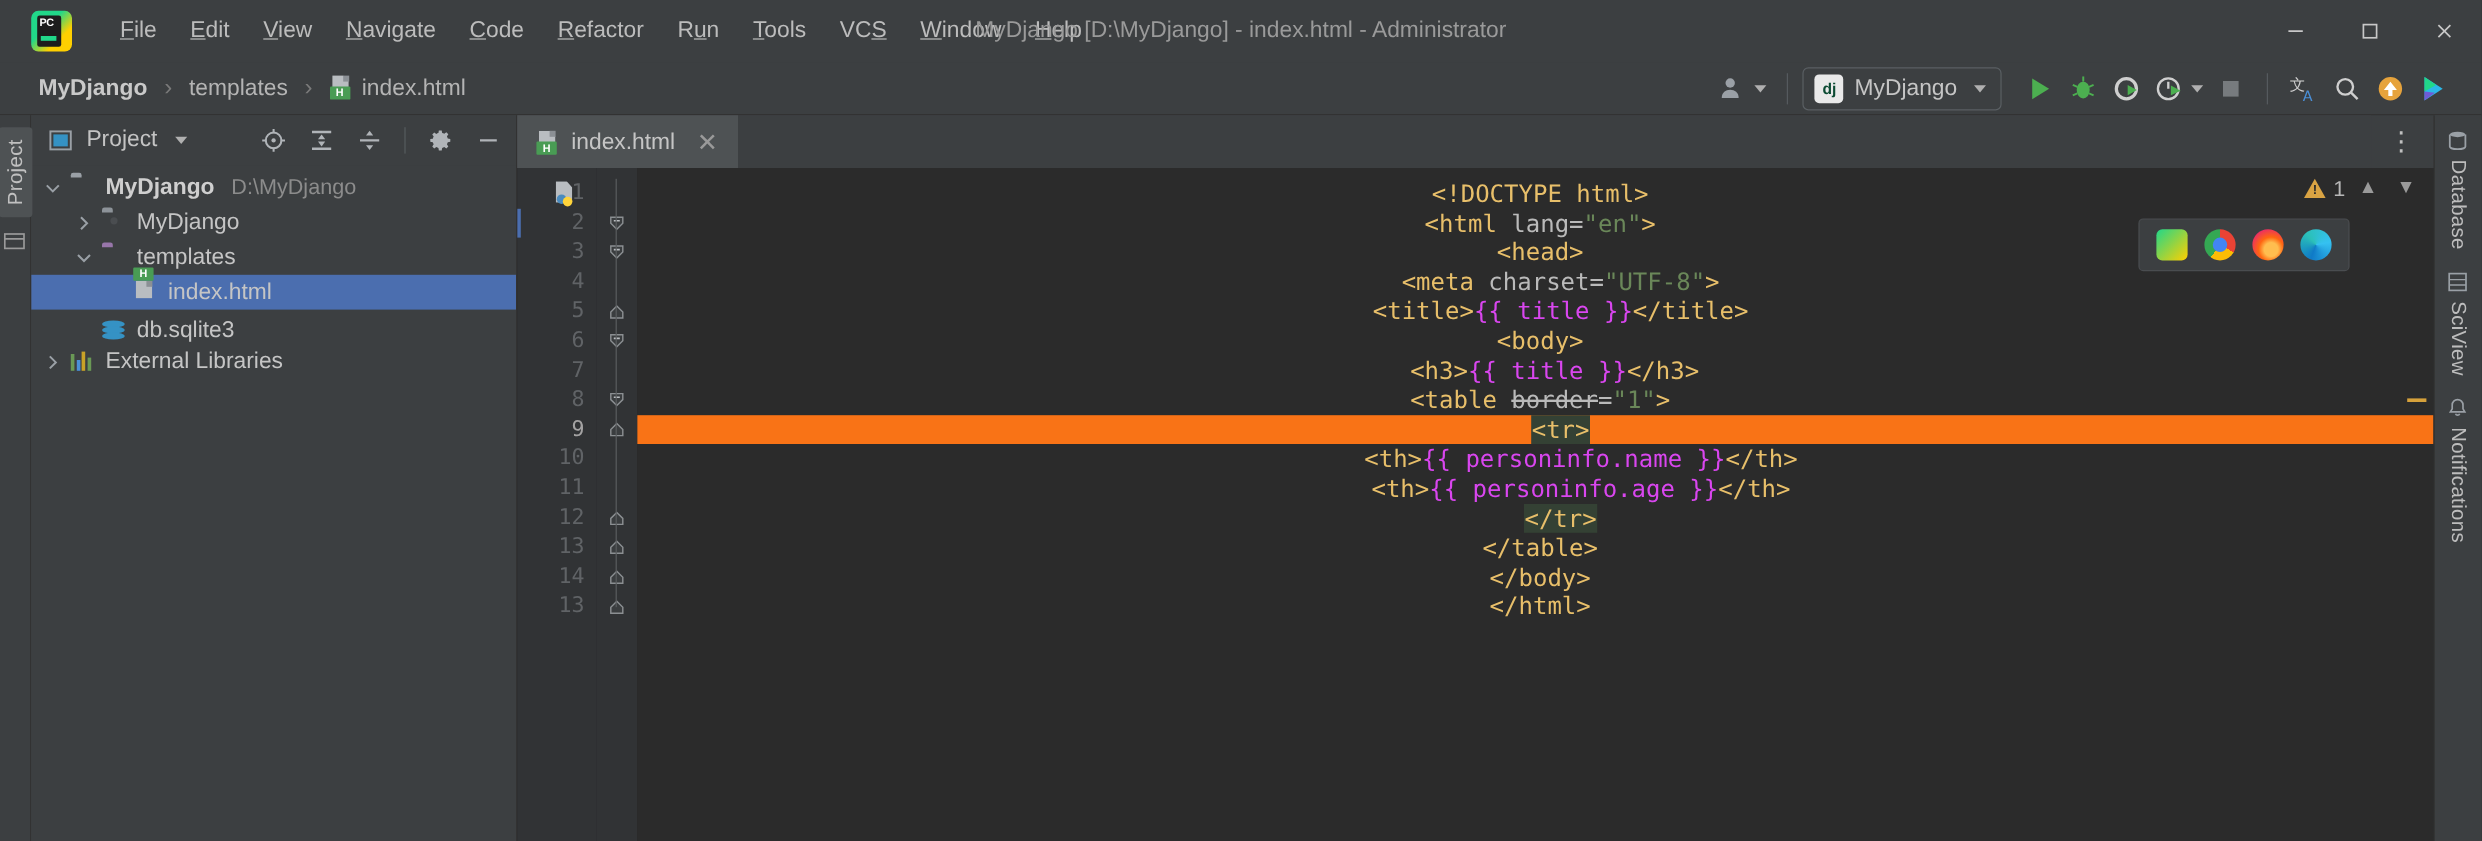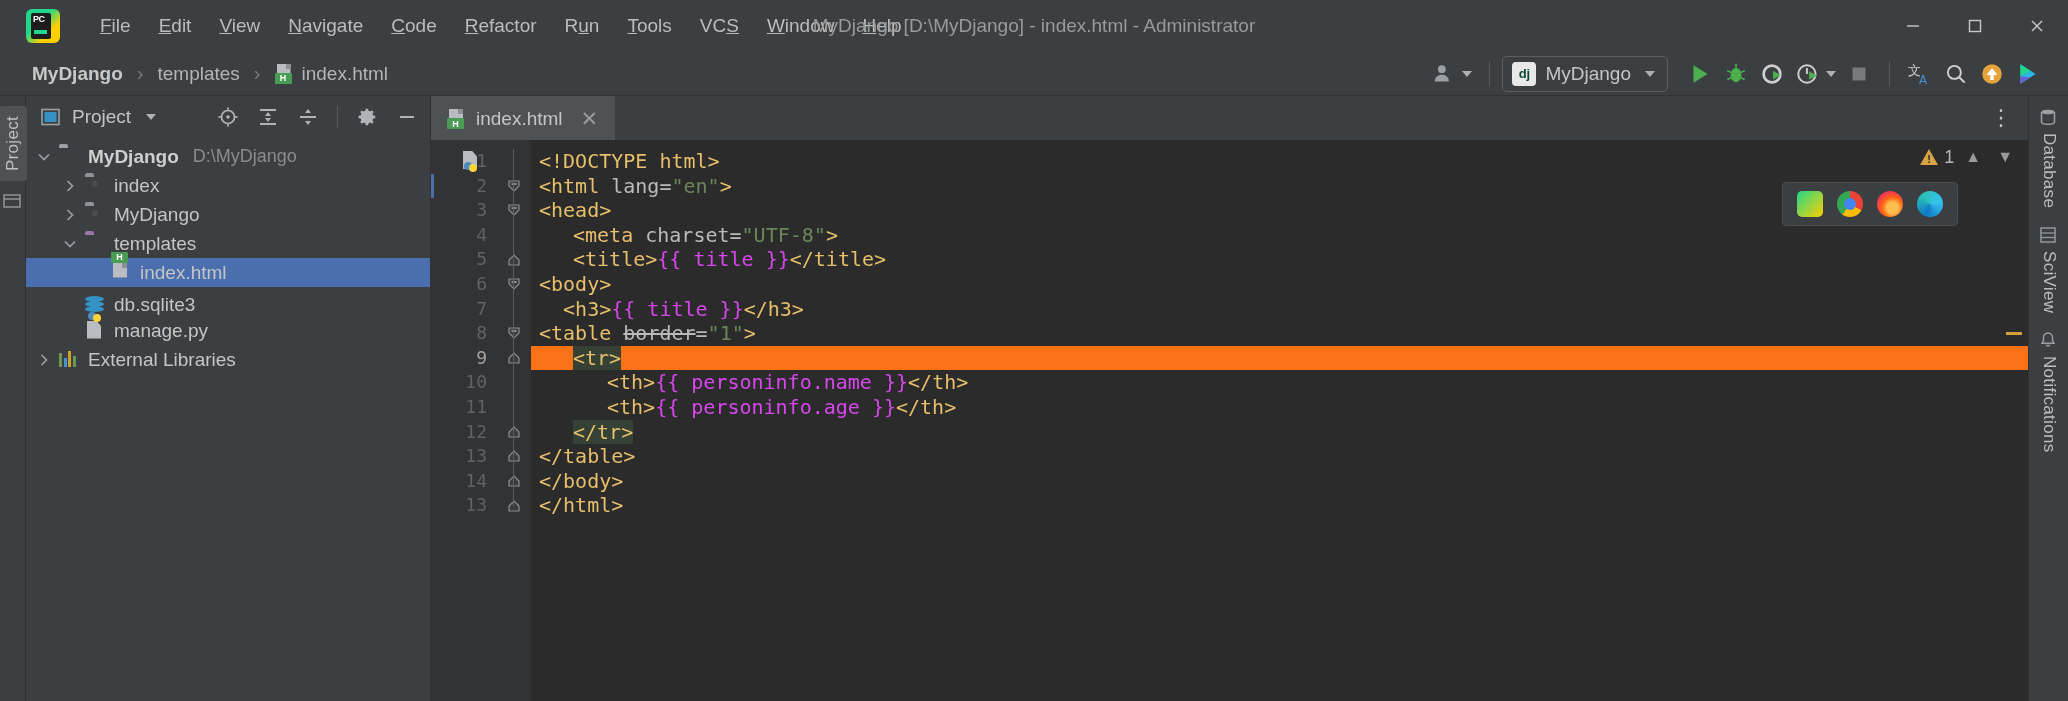--- a/index.html
+++ b/index.html
@@ -131,21 +131,21 @@
   .gln { height:24.6px; line-height:24.6px; text-align:right; padding-right:10px; color:#606366; font-size:18px;
     font-family:"DejaVu Sans Mono", monospace; position:relative; }
   .gln.cur { color:#a4a3a3; }
 
   .foldcol { width:34px; min-width:34px; background:#313335; padding-top:9px; position:relative; }
   .foldmark { height:24.6px; display:flex; align-items:center; justify-content:center; }
   .foldline { position:absolute; left:16px; width:1px; background:#5a5d5f; }
 
   .codecol { flex:1; padding-top:9px; position:relative; overflow:hidden; background:#2b2b2b; }
   .cl { height:24.6px; line-height:24.6px; font-family:"DejaVu Sans Mono", monospace; font-size:20px;
-    white-space:pre; color:#a9b7c6; padding-left:8px; }
+    white-space:pre; color:#a9b7c6; padding-left:8px;text-align:center; }
   .cl.hl { background:#f97316; }
   .t-tag { color:#e8bf6a; }
   .t-attr { color:#bababa; }
   .t-str { color:#6a8759; }
   .t-txt { color:#d946ef; }
   .t-del { text-decoration:line-through; color:#bababa; }
   .sel-tok { background:#344134; }
   .py-gut { position:absolute; left:30px; top:9px; }
 
   
@@ -383,54 +383,40 @@
             <span class="lbl bold">MyDjango</span>
             <span class="path">D:\MyDjango</span>
           </div>
           <div class="row" style="padding-left: 36px;">
             <span class="arrow">
               <svg width="16" height="16" viewBox="0 0 16 16">
                 <path d="M5.5 3 L10.5 8 L5.5 13" fill="none" stroke="#9aa0a6" stroke-width="1.7"></path>
               </svg>
             </span>
             <span class="ico"><span class="folder f-pkg"></span></span>
-            <span class="lbl">index</span>
-          </div>
-          <div class="row" style="padding-left: 36px;">
-            <span class="arrow">
-              <svg width="16" height="16" viewBox="0 0 16 16">
-                <path d="M5.5 3 L10.5 8 L5.5 13" fill="none" stroke="#9aa0a6" stroke-width="1.7"></path>
-              </svg>
-            </span>
-            <span class="ico"><span class="folder f-pkg"></span></span>
             <span class="lbl">MyDjango</span>
           </div>
           <div class="row" style="padding-left: 36px;">
             <span class="arrow">
               <svg width="16" height="16" viewBox="0 0 16 16">
                 <path d="M3 5.5 L8 10.5 L13 5.5" fill="none" stroke="#9aa0a6" stroke-width="1.7"></path>
               </svg>
             </span>
             <span class="ico"><span class="folder f-purple"></span></span>
             <span class="lbl">templates</span>
           </div>
           <div class="row sel" style="padding-left: 62px;">
             <span class="arrow empty"></span>
             <span class="ico"><span class="html-ico"><span class="pg"></span><span class="fold"></span><span class="tag">H</span></span></span>
             <span class="lbl">index.html</span>
           </div>
           <div class="row" style="padding-left: 36px; align-items: flex-end;">
             <span class="arrow empty"></span>
             <span class="ico"><span class="db-ico"><i style="top:0"></i><i style="top:5px"></i><i style="top:10px"></i></span></span>
             <span class="lbl">db.sqlite3</span>
-          </div>
-          <div class="row" style="padding-left: 36px;">
-            <span class="arrow empty"></span>
-            <span class="ico"><span class="py-ico"><span class="pg"></span><span class="b1"></span><span class="b2"></span></span></span>
-            <span class="lbl">manage.py</span>
           </div>
           <div class="row" style="padding-left: 10px;">
             <span class="arrow">
               <svg width="16" height="16" viewBox="0 0 16 16">
                 <path d="M5.5 3 L10.5 8 L5.5 13" fill="none" stroke="#9aa0a6" stroke-width="1.7"></path>
               </svg>
             </span>
             <span class="ico">
               <span class="lib-ico">
                 <b style="height:14px;background:#6a9955"></b>

